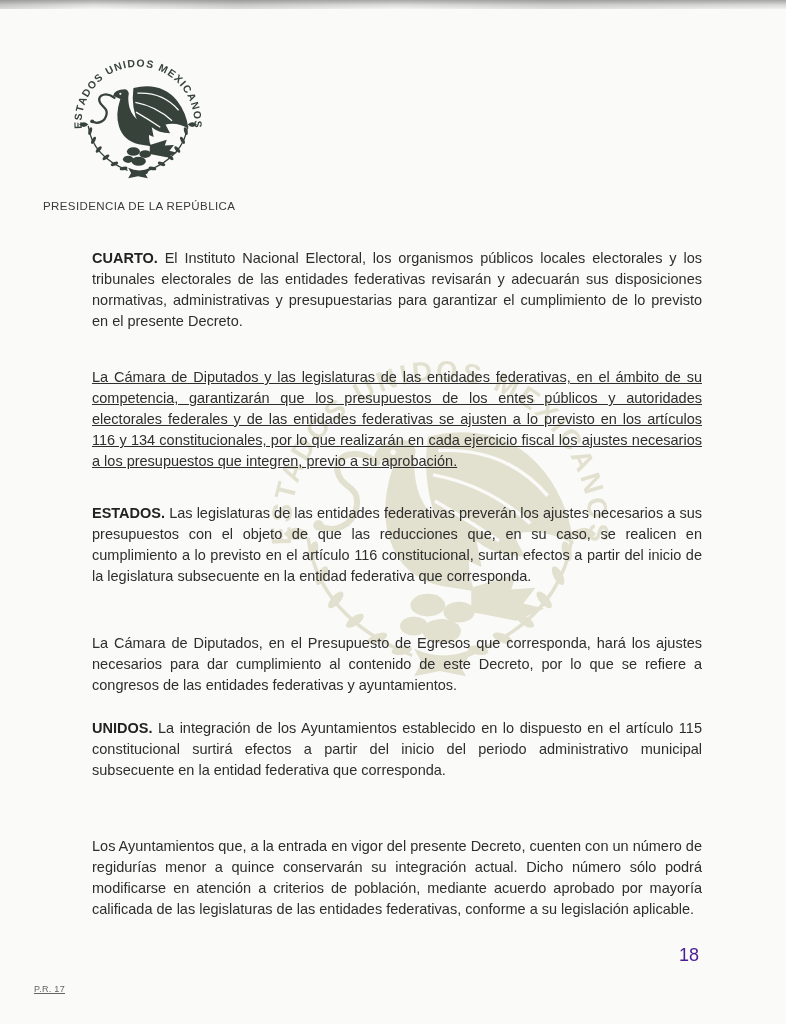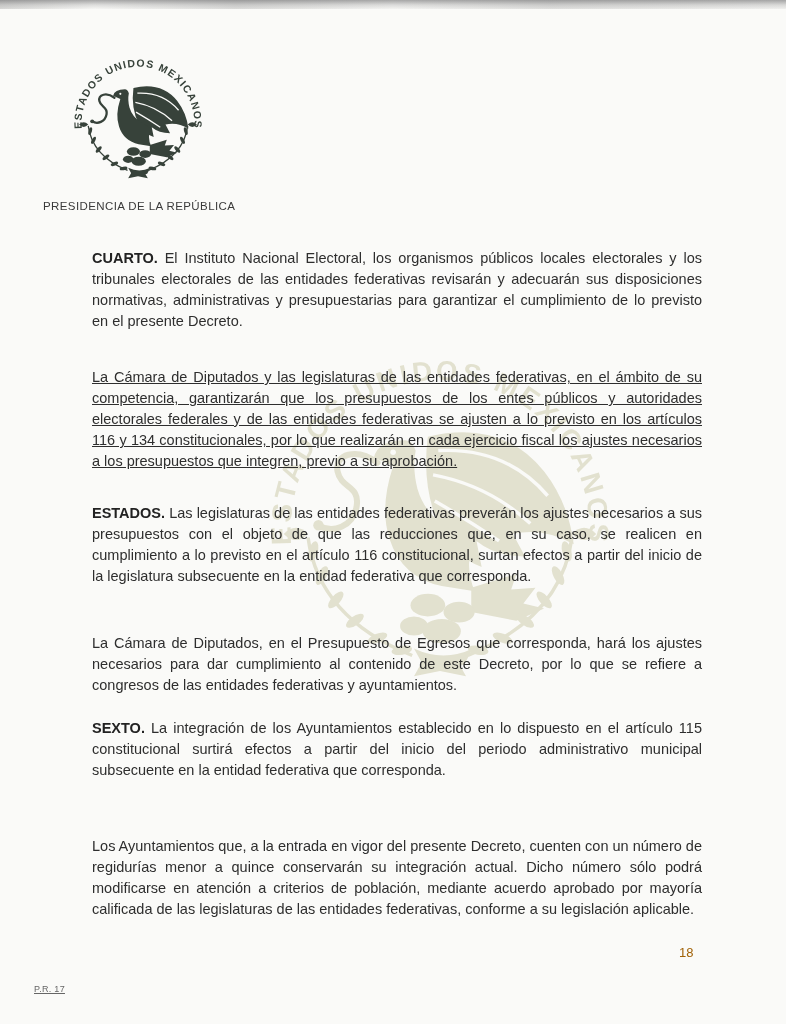--- a/index.html
+++ b/index.html
@@ -84,22 +84,22 @@
   .p2 { top: 367px; text-decoration: underline; }
   .p3 { top: 503px; }
   .p4 { top: 625px; margin-top: 8px; }
   .p5 { top: 718px; }
   .p6 { top: 836px; }
 
   .page-number {
     position: absolute;
     left: 679px;
     top: 945px;
-    font-size: 13px;
-    color: #a16207;
+    font-size: 18px;
+    color: #4c1d95;
   }
 
   .doc-code {
     position: absolute;
     left: 34px;
     top: 984px;
     font-size: 9px;
     letter-spacing: 0.3px;
     color: #666;
     text-decoration: underline;
@@ -186,21 +186,21 @@
 
   <main class="body-text">
     <p class="para p1"><strong>CUARTO.</strong> <span>El Instituto Nacional Electoral, los organismos públicos locales electorales y los tribunales electorales de las entidades federativas revisarán y adecuarán sus disposiciones normativas, administrativas y presupuestarias para garantizar el cumplimiento de lo previsto en el presente Decreto.</span></p>
 
     <p class="para p2"><strong></strong> <span>La Cámara de Diputados y las legislaturas de las entidades federativas, en el ámbito de su competencia, garantizarán que los presupuestos de los entes públicos y autoridades electorales federales y de las entidades federativas se ajusten a lo previsto en los artículos 116 y 134 constitucionales, por lo que realizarán en cada ejercicio fiscal los ajustes necesarios a los presupuestos que integren, previo a su aprobación.</span></p>
 
     <p class="para p3"><strong>ESTADOS.</strong> <span>Las legislaturas de las entidades federativas preverán los ajustes necesarios a sus presupuestos con el objeto de que las reducciones que, en su caso, se realicen en cumplimiento a lo previsto en el artículo 116 constitucional, surtan efectos a partir del inicio de la legislatura subsecuente en la entidad federativa que corresponda.</span></p>
 
     <p class="para p4"><strong></strong> <span>La Cámara de Diputados, en el Presupuesto de Egresos que corresponda, hará los ajustes necesarios para dar cumplimiento al contenido de este Decreto, por lo que se refiere a congresos de las entidades federativas y ayuntamientos.</span></p>
 
-    <p class="para p5"><strong>SEXTO.</strong> <span>La integración de los Ayuntamientos establecido en lo dispuesto en el artículo 115 constitucional surtirá efectos a partir del inicio del periodo administrativo municipal subsecuente en la entidad federativa que corresponda.</span></p>
+    <p class="para p5"><strong>UNIDOS.</strong> <span>La integración de los Ayuntamientos establecido en lo dispuesto en el artículo 115 constitucional surtirá efectos a partir del inicio del periodo administrativo municipal subsecuente en la entidad federativa que corresponda.</span></p>
 
     <p class="para p6"><strong></strong> <span>Los Ayuntamientos que, a la entrada en vigor del presente Decreto, cuenten con un número de regidurías menor a quince conservarán su integración actual. Dicho número sólo podrá modificarse en atención a criterios de población, mediante acuerdo aprobado por mayoría calificada de las legislaturas de las entidades federativas, conforme a su legislación aplicable.</span></p>
   </main>
 
   <footer>
     <div class="page-number">18</div>
     <div class="doc-code">P.R. 17</div>
   </footer>
 
 </div>

